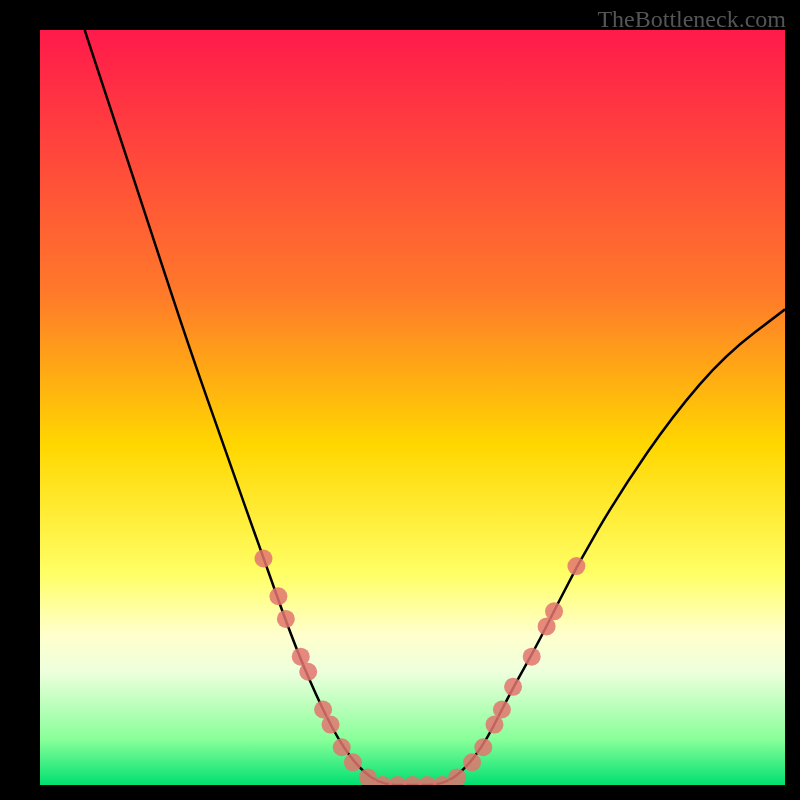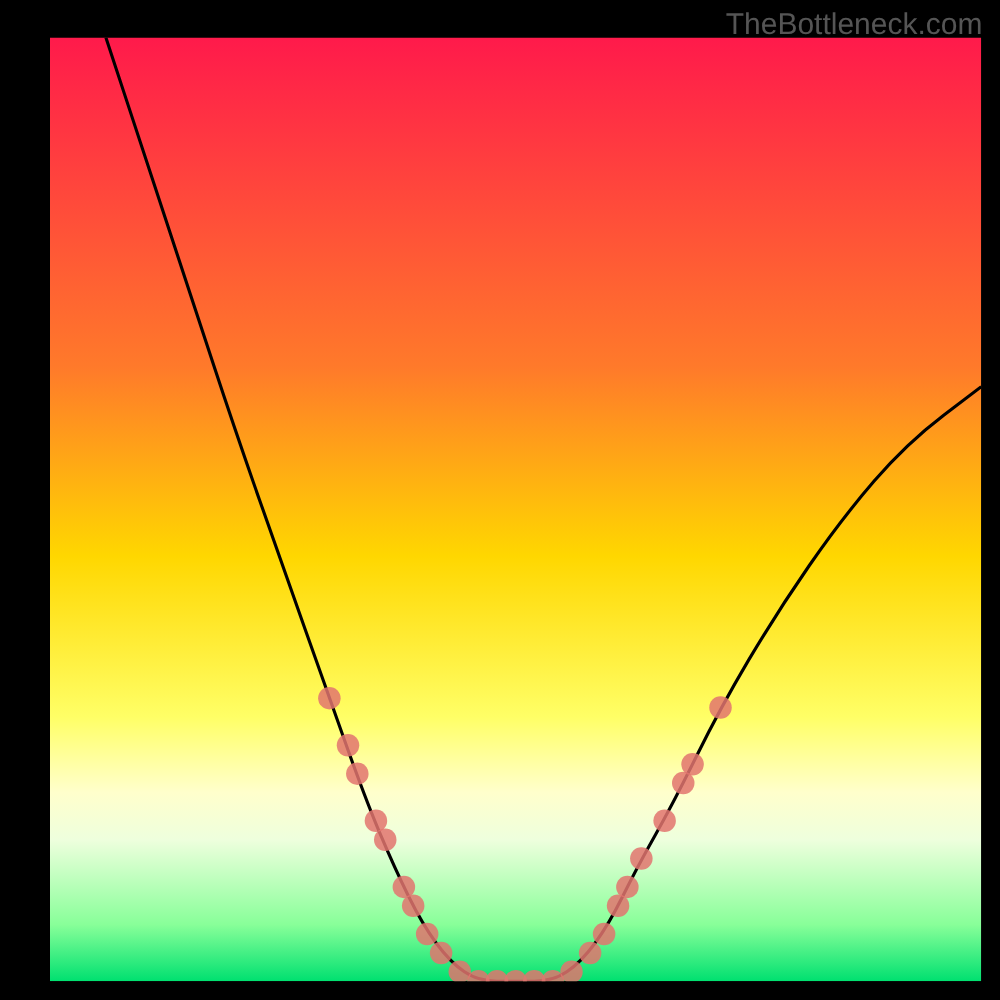--- a/index.html
+++ b/index.html
@@ -8,21 +8,21 @@
     width: 800px;
     height: 800px;
     background: #000;
     position: relative;
     overflow: hidden;
   }
   .watermark {
     position: absolute;
     top: 6px;
     right: 14px;
-    font-family: Liberation Sans, sans-serif;
+    font-family: Liberation Serif, serif;
     font-size: 24px;
     color: #555;
     z-index: 10;
   }
   .plot-area {
     position: absolute;
     left: 40px;
     top: 30px;
     width: 745px;
     height: 755px;

